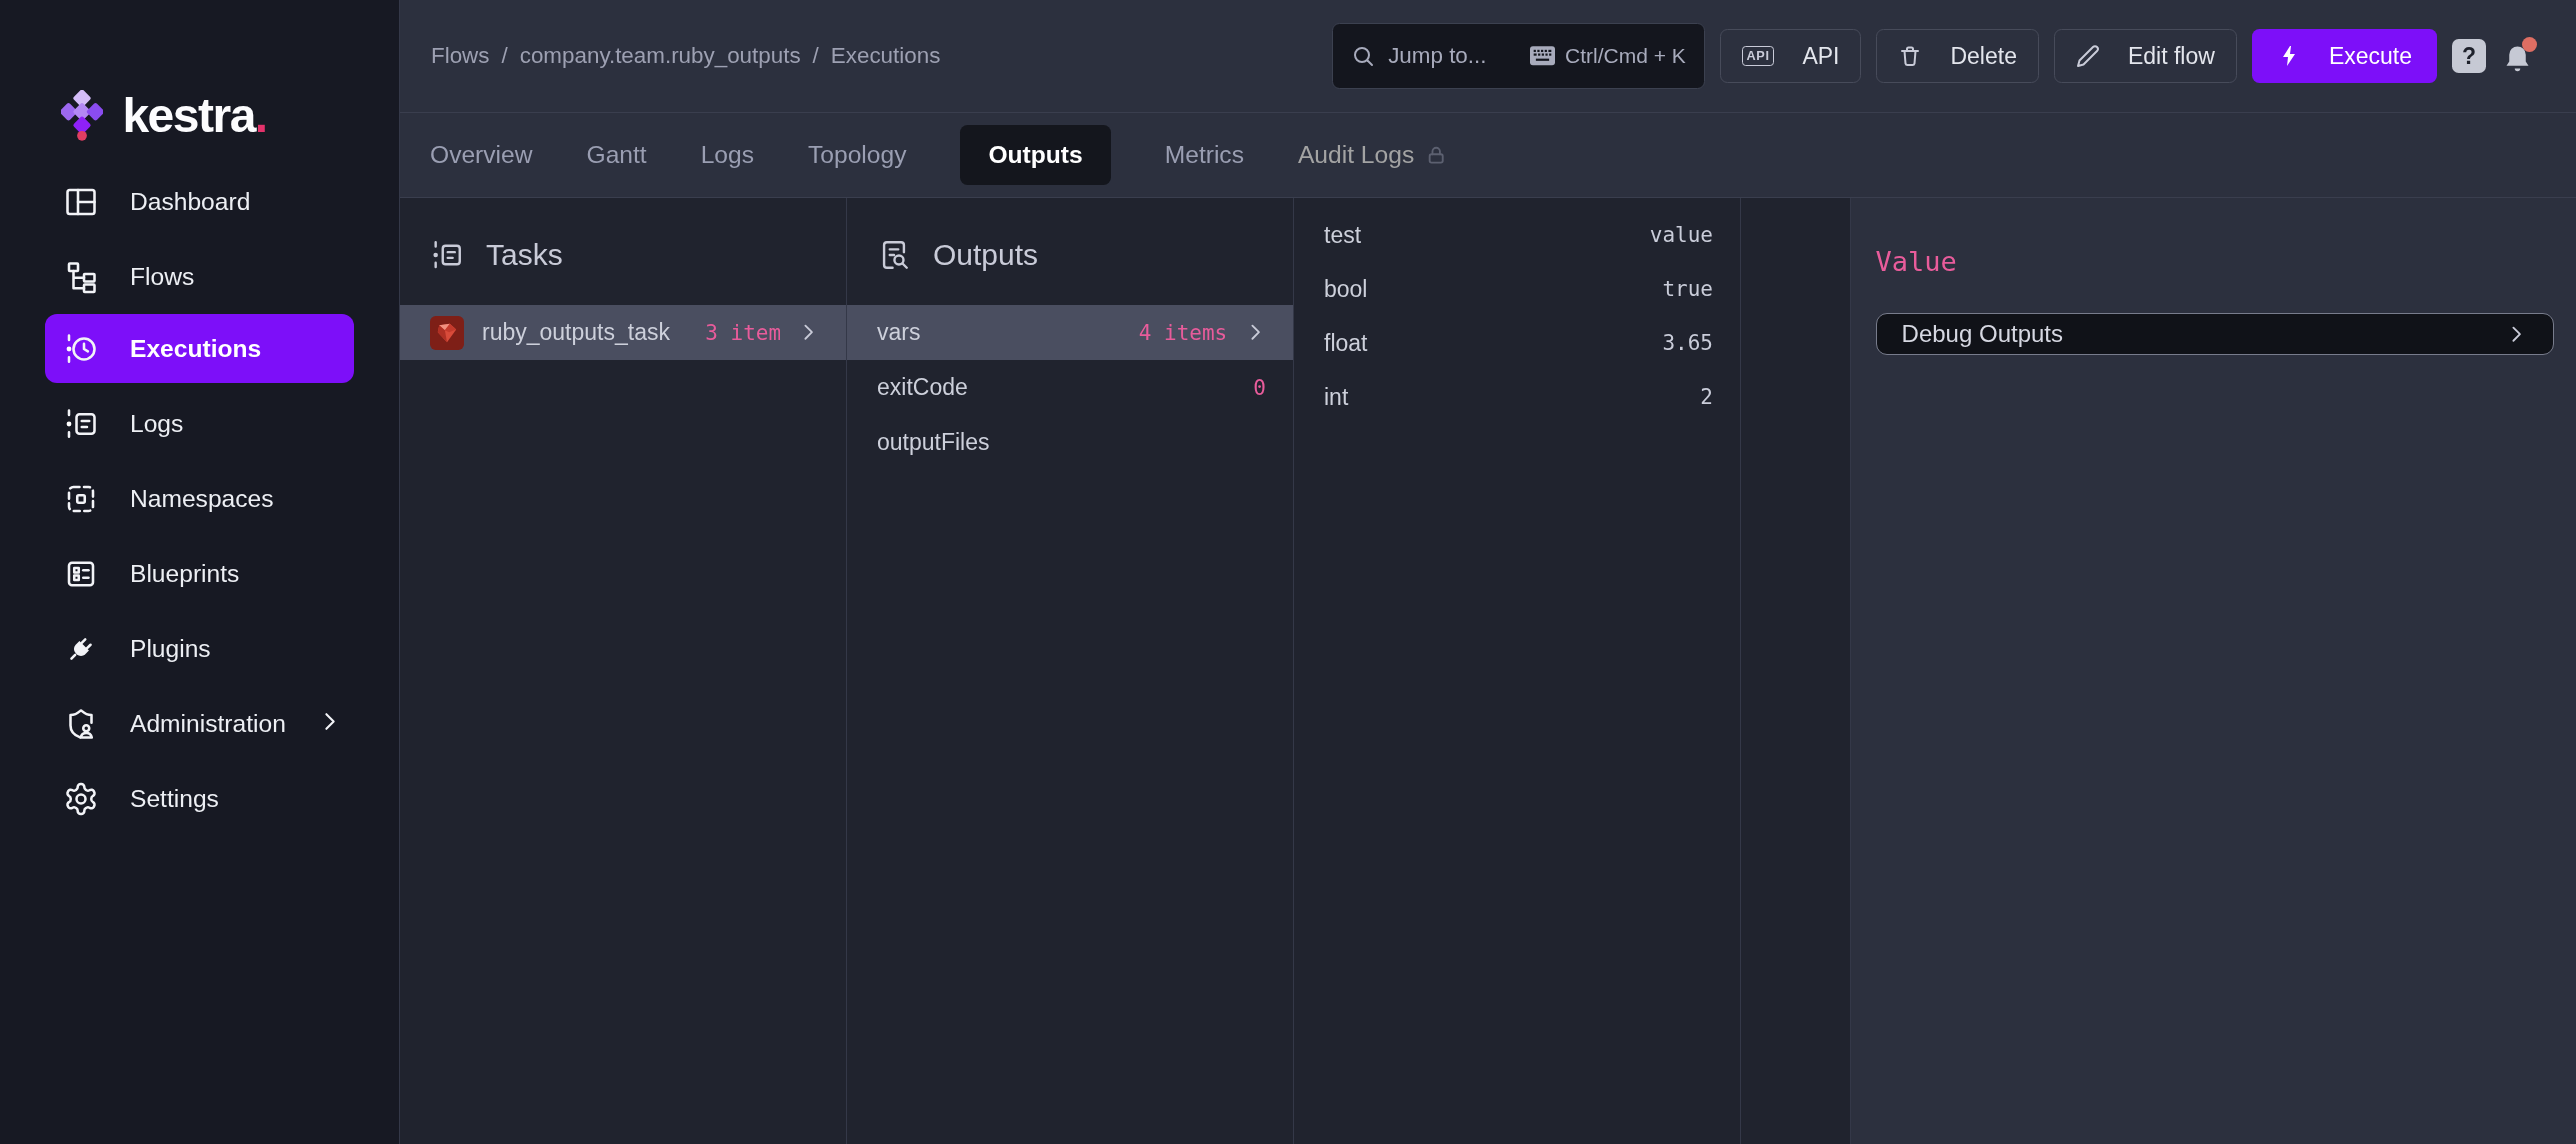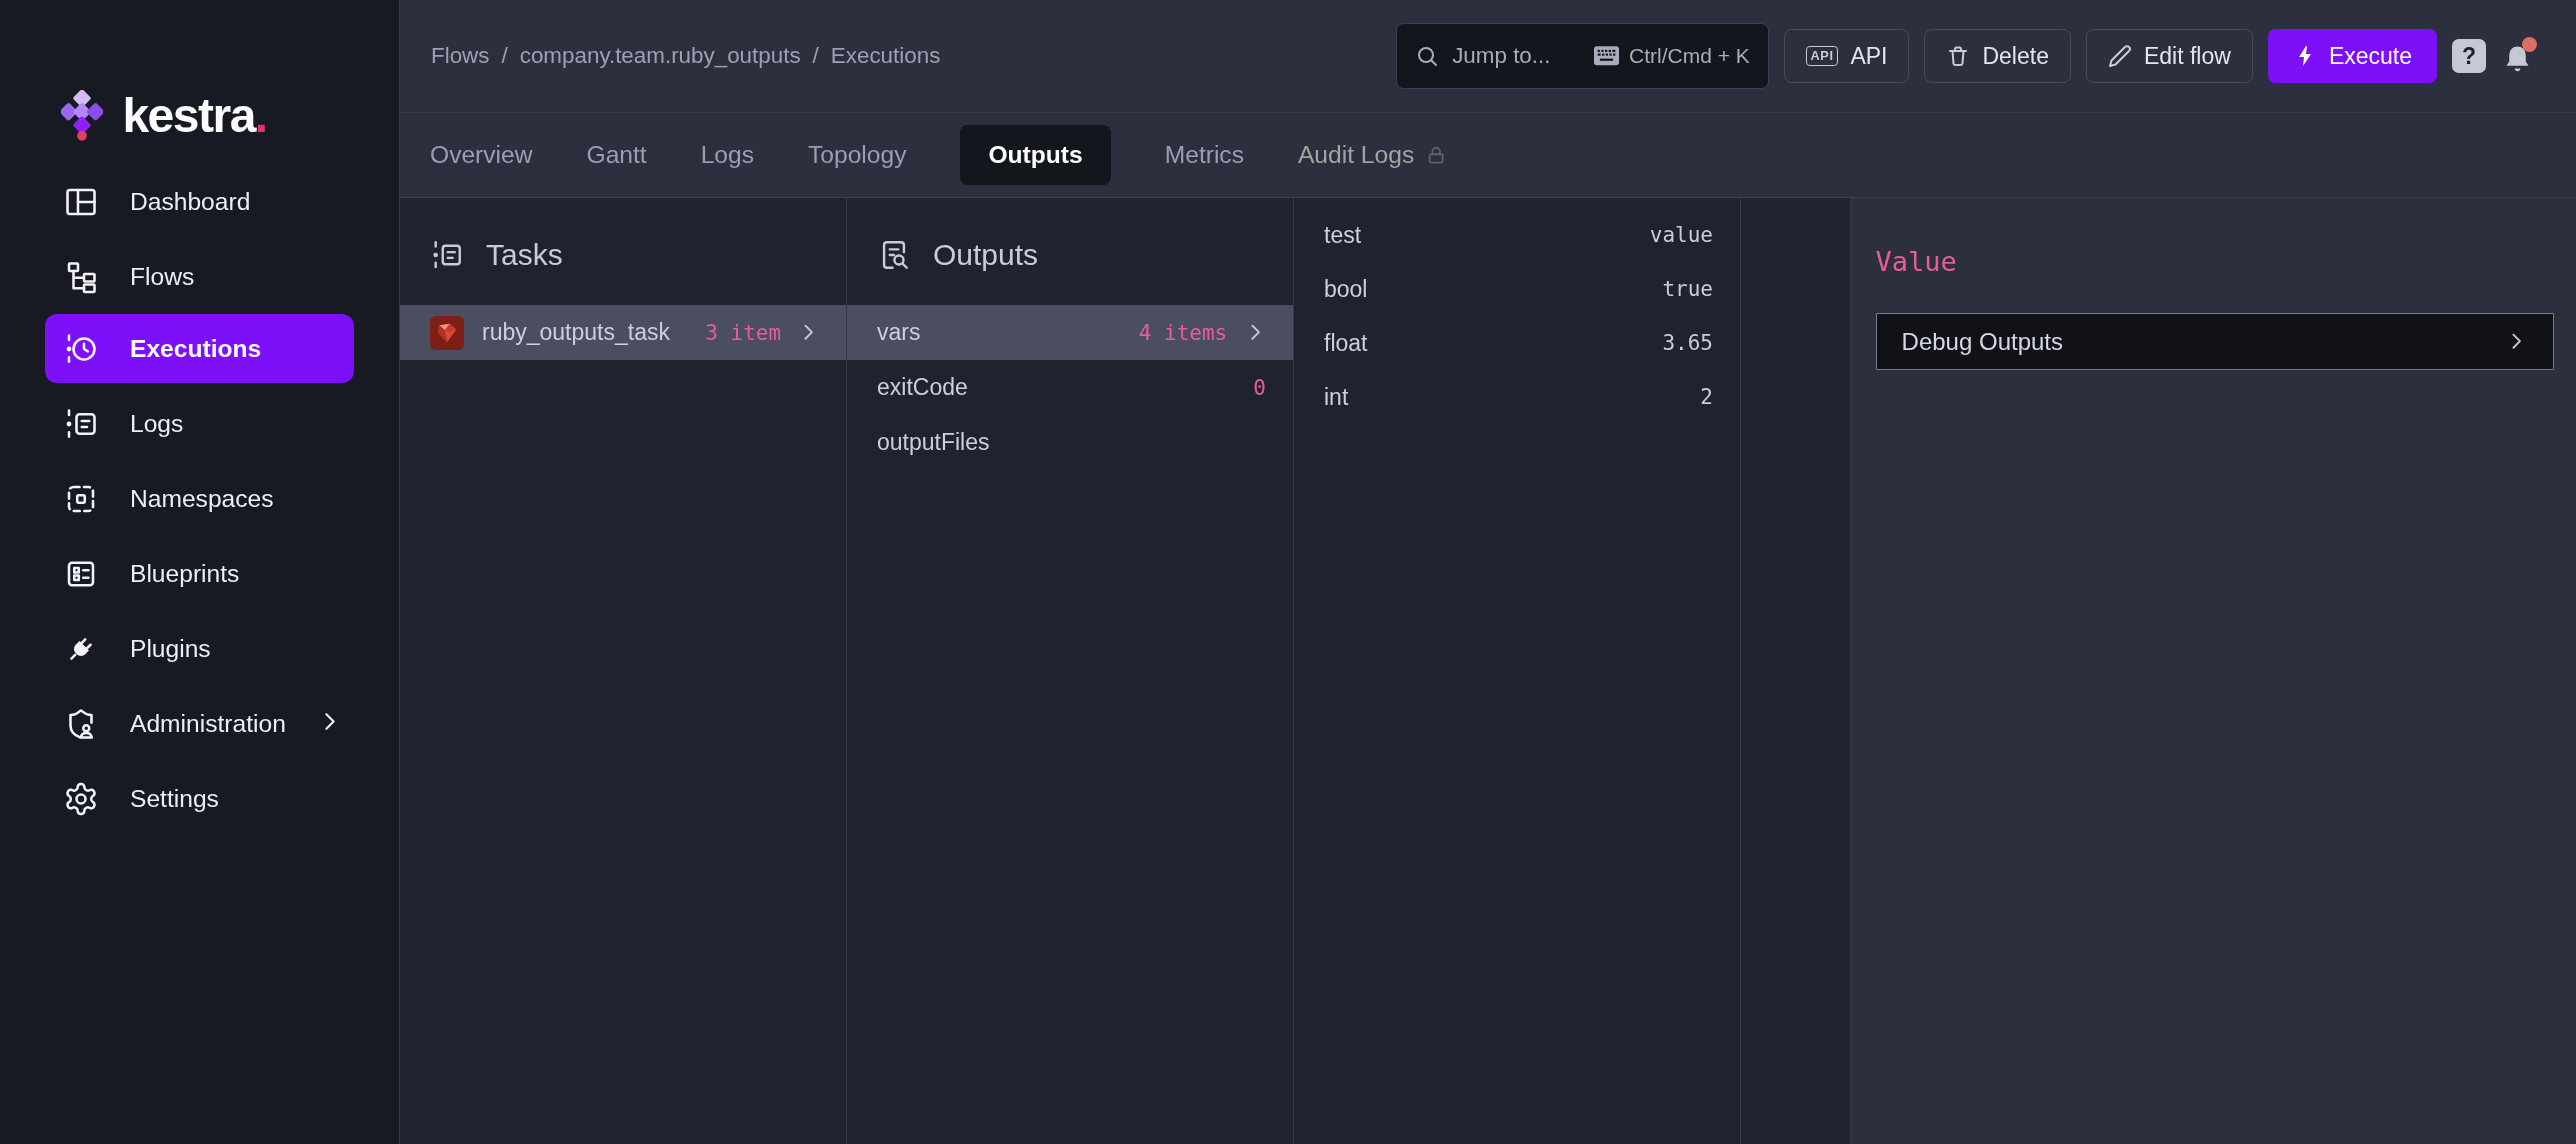--- a/index.html
+++ b/index.html
@@ -39,21 +39,21 @@
   .main{flex:1;display:flex;flex-direction:column;height:100%;}
   .topbar{height:113px;background:var(--topbar-bg);border-bottom:0.7px solid var(--divider);display:flex;align-items:center;padding:0 42px 0 31px;flex:none;}
   .crumbs{font-size:22.4px;color:var(--txt-muted);display:flex;gap:12px;align-items:center;white-space:nowrap;}
   .crumb{cursor:pointer;}
   .page-title{font-size:30px;font-weight:700;color:#FAFBFD;margin-top:7.5px;letter-spacing:0.4px;}
   .topbar-right{margin-left:auto;display:flex;align-items:center;gap:15px;}
   .searchbox{width:373px;height:66px;background:var(--input-bg);border:0.7px solid #3C4150;border-radius:7.5px;display:flex;align-items:center;padding:0 18px;gap:13.4px;cursor:text;margin-left:12px;}
   .searchbox .ph{font-size:22.4px;color:#A8ABBC;}
   .searchbox .short{margin-left:auto;display:flex;align-items:center;gap:10.4px;color:#A8ABBC;font-size:21px;}
   .icon24{width:24px;height:24px;stroke:#A8ABBC;stroke-width:2;fill:none;stroke-linecap:round;stroke-linejoin:round;}
-  .btn{height:54px;border:0.7px solid #474B5A;border-radius:7.5px;background:transparent;display:flex;align-items:center;gap:12px;padding:0 21px;font-size:23px;color:#E4E6ED;cursor:pointer;font-family:inherit;}
+  .btn{height:54px;border:0.7px solid #474B5A;border-radius:7.5px;background:transparent;display:flex;align-items:center;gap:28px;padding:0 21px;font-size:23px;color:#E4E6ED;cursor:pointer;font-family:inherit;}
   .btn svg{width:24px;height:24px;stroke:#C9CBD8;stroke-width:2;fill:none;stroke-linecap:round;stroke-linejoin:round;}
   .api-badge{font-size:12.7px;font-weight:700;letter-spacing:0.7px;color:#C9CBD8;border:1.5px solid #C9CBD8;border-radius:3.7px;padding:2.2px 3.7px;line-height:1;}
   .btn-execute{background:var(--accent-purple);border:none;color:#fff;padding:16px 25px;font-weight:500;}
   .btn-execute svg{stroke:none;fill:#fff;}
   .help-btn{width:34px;height:34px;border-radius:6.7px;background:#C6C9D4;color:#1E212B;font-size:23px;font-weight:700;display:flex;align-items:center;justify-content:center;cursor:pointer;}
   .bell{position:relative;width:33px;height:36px;cursor:pointer;}
   .bell svg{width:33px;height:36px;fill:#C6C9D4;}
   .bell .dot{position:absolute;top:-1.5px;right:-3px;width:15px;height:15px;border-radius:50%;background:#DE6E63;}
 
   
@@ -77,21 +77,21 @@
   .ruby{width:34px;height:34px;margin-right:18px;flex:none;}
   .ruby svg{width:34px;height:34px;display:block;}
   .col.kv{padding-top:10.4px;}
   .kv .row{cursor:default;height:54px;}
   .kv .val{margin-left:auto;font-family:"DejaVu Sans Mono",monospace;font-size:21px;color:var(--mono-val);}
   .col.empty{width:110px;}
 
   
   .detail{flex:1;background:var(--topbar-bg);padding:48px 22.4px 0 24.6px;}
   .detail-title{font-family:"DejaVu Sans Mono",monospace;font-size:27px;color:var(--accent-pink);}
-  .debug-box{margin-top:36px;height:57px;background:#101218;border:0.7px solid #787C8C;border-radius:1px;display:flex;align-items:center;padding:0 25px;font-size:24px;color:#D6D8E2;cursor:pointer;}
+  .debug-box{margin-top:36px;height:42px;background:#101218;border:0.7px solid #787C8C;border-radius:11px;display:flex;align-items:center;padding:0 25px;font-size:24px;color:#D6D8E2;cursor:pointer;}
   .debug-box .chev{margin-left:auto;}
 </style>
 </head>
 <body>
 
 <aside class="sidebar">
   <div class="logo">
     <svg width="42" height="51" viewBox="0 0 56 68">
       <rect x="-9" y="-9" width="18" height="18" rx="3" transform="translate(28,11) rotate(45)" fill="#D4BCF8"></rect>
       <rect x="-9" y="-9" width="18" height="18" rx="3" transform="translate(10,29) rotate(45)" fill="#9D68F0"></rect>

